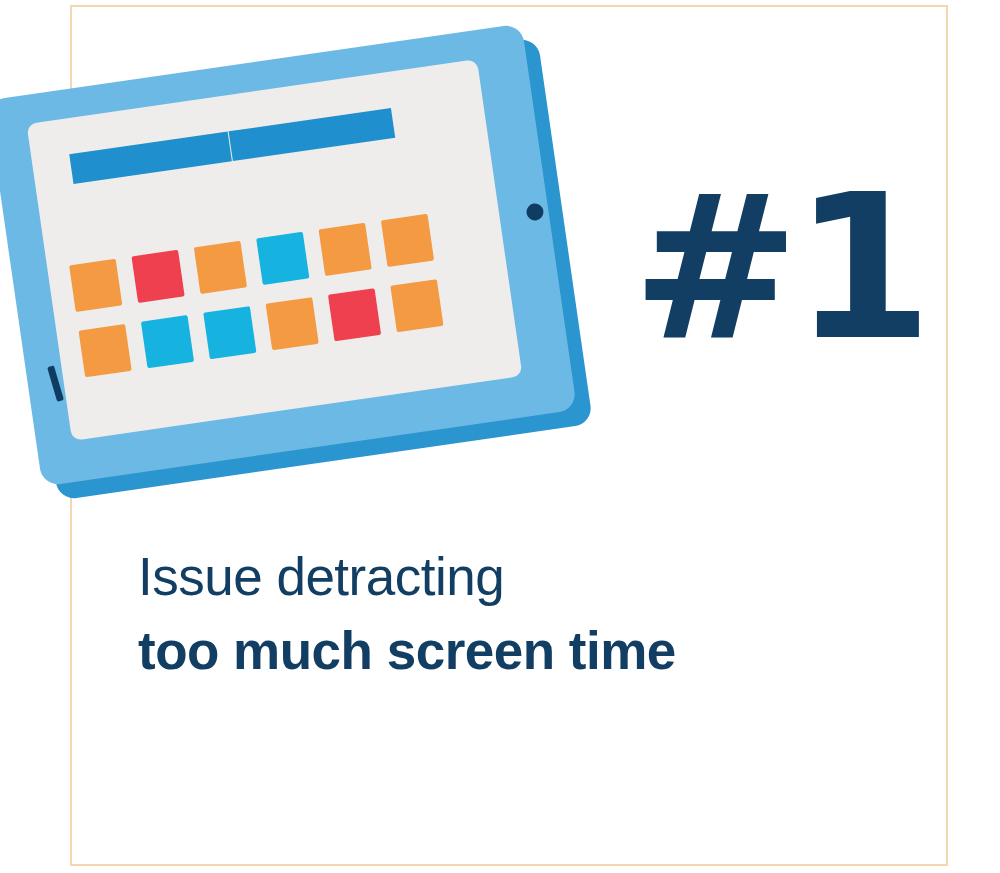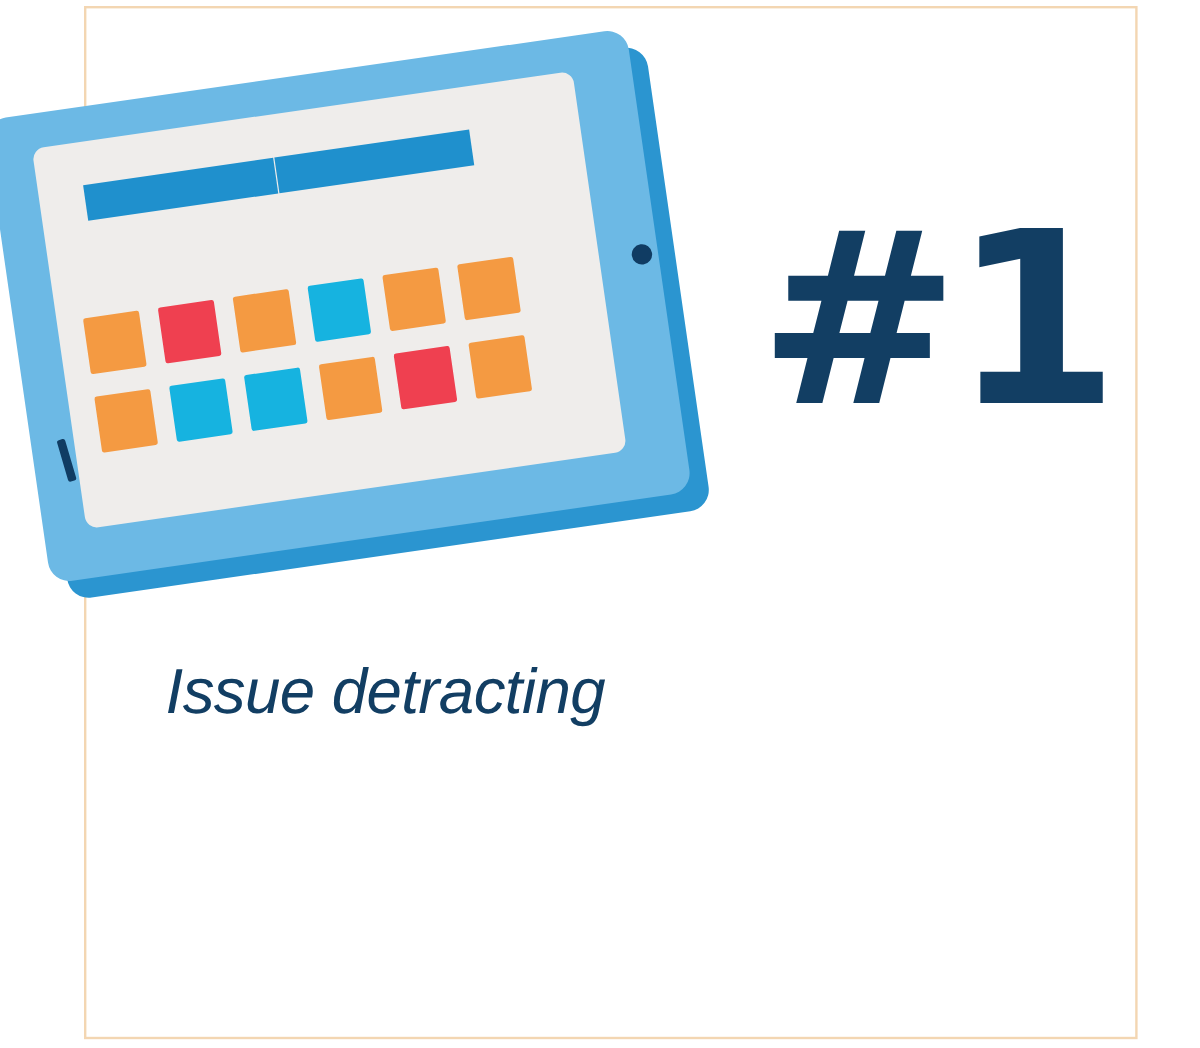--- a/index.html
+++ b/index.html
@@ -162,21 +162,20 @@
   #caption {
     position: absolute;
     left: 138px;
     top: 540px;
     width: 700px;
     color: #123e63;
     font-family: "Liberation Sans", sans-serif;
     font-size: 53px;
     line-height: 74px;
     letter-spacing: -0.5px;
-    font-style: italic;
   }
   .caption-line { display: block; white-space: nowrap; }
   .caption-line.emphasis { font-weight: bold; }
 </style>
 </head>
 <body>
 
 <div id="card">
 
   <div id="frame"></div>
@@ -212,15 +211,16 @@
 
       </div>
     </div>
 
   </div>
 
   <div id="rank-number">#1</div>
 
   <div id="caption">
     <span class="caption-line">Issue detracting</span>
+    <span class="caption-line emphasis">too much screen time</span>
   </div>
 
 </div>
 
 </body></html>

